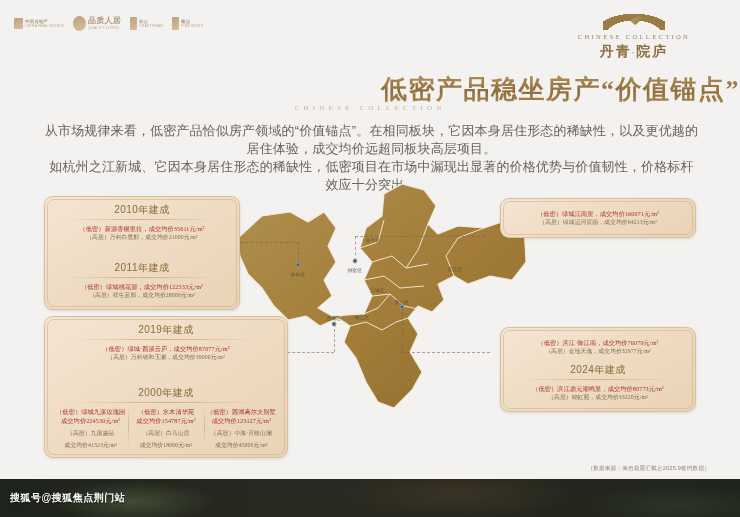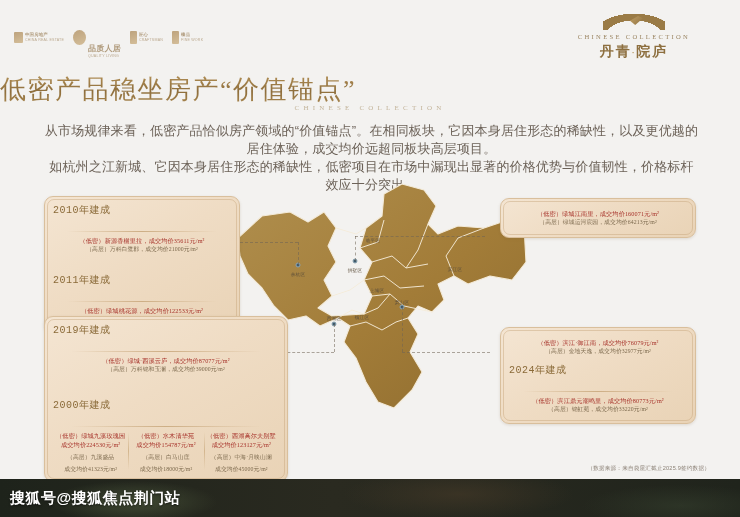--- a/index.html
+++ b/index.html
@@ -27,21 +27,21 @@
     background: linear-gradient(160deg,#a98552,#c9ab79);
     border-radius: 1px;
   }
   .plogo .mark.round { border-radius: 50%; width: 10px; height: 10px; }
   .plogo .mark.tall { width: 7px; height: 13px; }
   .plogo .ptxt {
     font-size: 3.6px; letter-spacing: .2px; line-height: 1.25;
     color: #a58c68; white-space: nowrap;
   }
   .plogo .ptxt b { display: block; font-size: 4.4px; font-weight: 700; color: #96794f; }
-  .plogo.big .ptxt b { font-size: 8px; margin-top: 28px; }
+  .plogo.big .ptxt b { font-size: 8px; }
   .plogo.big .mark { width: 13px; height: 15px; }
 
   .brand {
     position: absolute; right: 26px; top: 10px;
     width: 160px; text-align: center;
   }
   .brand-swoosh {
     width: 62px; height: 20px; margin: 0 auto 3px;
     background:
       radial-gradient(ellipse 48px 26px at 50% 128%, transparent 0 58%, #9a7b46 58.6% 84%, transparent 84.6%);
@@ -59,23 +59,23 @@
     font-family: "Liberation Serif", serif;
   }
   .brand-cn {
     margin-top: 3px; font-size: 14px; letter-spacing: 2px;
     color: #8d6f3f; font-family: "Liberation Serif", serif; font-weight: 700;
   }
   .brand-cn .dot { font-size: 8px; vertical-align: middle; color: #b79a64; }
 
   
   .title {
-    position: absolute; top: 72px; left: 0; width: 740px; text-align: left;
-    font-family: "Liberation Serif", serif;
-    font-size: 26px; font-weight: 400; letter-spacing: 1.5px;
+    position: absolute; top: 72px; left: 0; width: 740px; text-align: right;
+    font-family: "Liberation Serif", serif;
+    font-size: 26px; font-weight: 700; letter-spacing: 1.5px;
     color: #9c7b44;
     background: linear-gradient(180deg,#b79459 0%, #8e6e3c 55%, #ad8b52 100%);
     -webkit-background-clip: text; background-clip: text; color: transparent;
   }
   .title-sub {
     position: absolute; top: 104px; left: 0; width: 740px; text-align: center;
     font-size: 7px; letter-spacing: 4.2px; color: #c3b49a;
     font-family: "Liberation Serif", serif;
   }
 
@@ -119,23 +119,23 @@
     border: 1px solid #d9bf9c;
     border-radius: 9px;
     box-shadow: 0 1px 3px rgba(120,95,60,.18);
     padding: 6px 8px 7px;
   }
   .card::before {
     content: ""; position: absolute; inset: 2px;
     border: 1px solid rgba(197,165,122,.45); border-radius: 7px; pointer-events: none;
   }
   .yr {
-    font-family: Liberation Mono, monospace;
+    text-align: center; font-family: Liberation Sans, sans-serif;
     font-size: 10px; color: #8a6a38; letter-spacing: .5px;
-    padding-bottom: 15px; position: relative;
+    padding-bottom: 3px; position: relative;
   }
   .yr::after {
     content: ""; position: absolute; left: 8%; right: 8%; bottom: 0;
     height: 1px; background: linear-gradient(90deg,transparent,#cdae85,transparent);
   }
   .row { text-align: center; padding: 4px 0 2px; }
   .ln-low {
     font-size: 6.2px; color: #a7332b; letter-spacing: .1px; line-height: 1.5;
     font-family: "Liberation Serif", serif;
   }
@@ -163,21 +163,21 @@
     background: #23271f;
     background-image:
       radial-gradient(ellipse 120px 30px at 18% 60%, rgba(90,105,70,.55), transparent 70%),
       radial-gradient(ellipse 160px 34px at 62% 40%, rgba(70,58,40,.6), transparent 72%),
       radial-gradient(ellipse 140px 30px at 92% 70%, rgba(52,62,45,.6), transparent 70%),
       linear-gradient(90deg,#1e231b,#2a2a20 45%,#20241c);
     overflow: hidden;
   }
   .footer-txt {
     position: absolute; left: 10px; top: 50%; transform: translateY(-50%);
-    color: #fff; font-size: 15px; font-weight: 700; letter-spacing: .5px;
+    color: #fff; font-size: 10px; font-weight: 700; letter-spacing: .5px;
     text-shadow: 0 1px 2px rgba(0,0,0,.6);
   }
 </style>
 </head>
 <body>
 
 <div id="page">
 
   <div class="top-logos">
     <div class="plogo">

